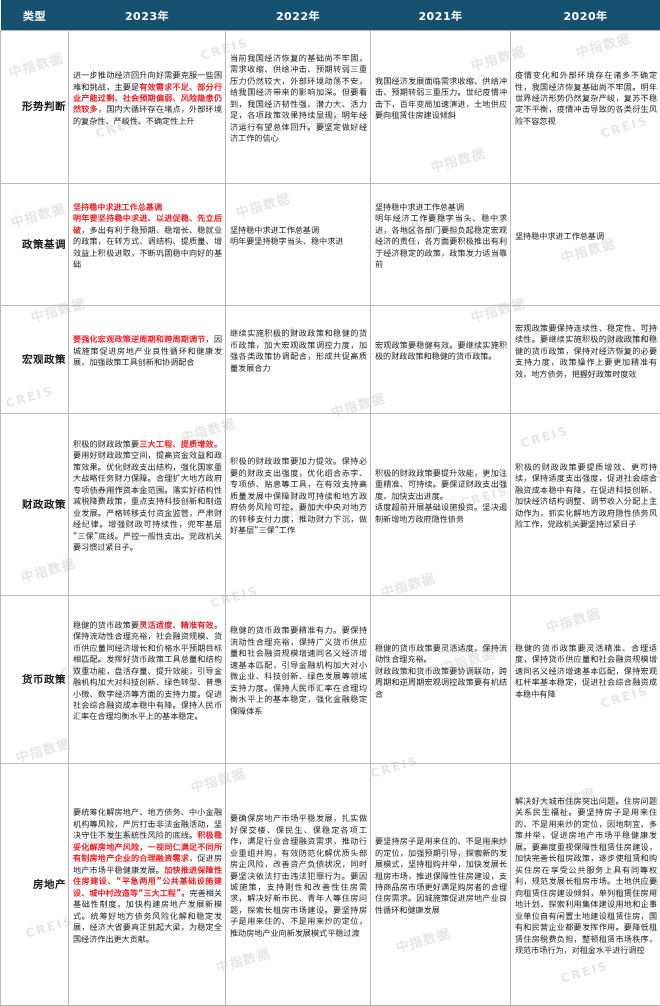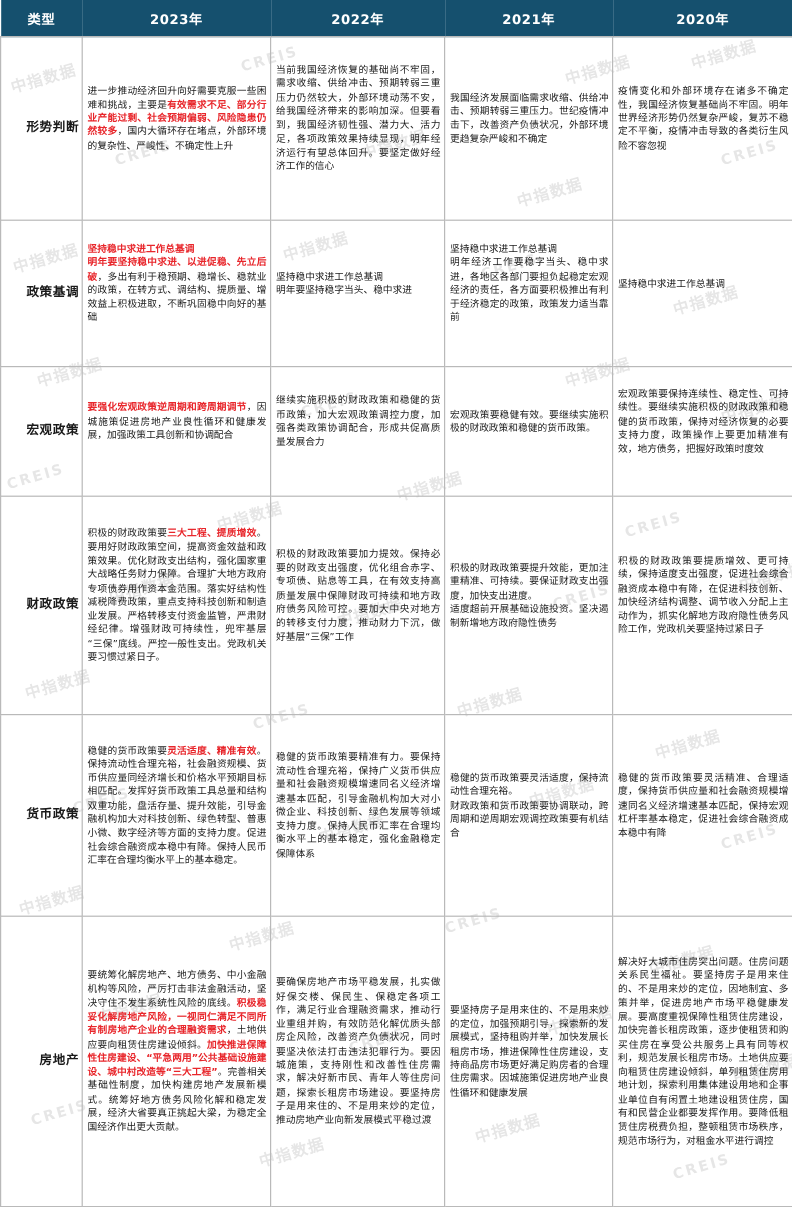--- a/index.html
+++ b/index.html
@@ -156,21 +156,21 @@
       <th>2022年</th>
       <th>2021年</th>
       <th>2020年</th>
     </tr>
   </thead>
   <tbody id="table-body">
       <tr>
         <td class="row-label">形势判断</td>
         <td class="cell-2023"><span>进一步推动经济回升向好需要克服一些困难和挑战，主要是</span><span class="hl">有效需求不足、部分行业产能过剩、社会预期偏弱、风险隐患仍然较多</span><span>，国内大循环存在堵点，外部环境的复杂性、严峻性、不确定性上升</span></td>
         <td class="cell-2022"><span>当前我国经济恢复的基础尚不牢固，需求收缩、供给冲击、预期转弱三重压力仍然较大，外部环境动荡不安，给我国经济带来的影响加深。但要看到，我国经济韧性强、潜力大、活力足，各项政策效果持续显现，明年经济运行有望总体回升。要坚定做好经济工作的信心</span></td>
-        <td class="cell-2021"><span>我国经济发展面临需求收缩、供给冲击、预期转弱三重压力。世纪疫情冲击下，改善资产负债状况，外部环境更趋复杂严峻和不确定</span></td>
+        <td class="cell-2021"><span>我国经济发展面临需求收缩、供给冲击、预期转弱三重压力。世纪疫情冲击下，百年变局加速演进，土地供应要向租赁住房建设倾斜</span></td>
         <td class="cell-2020"><span>疫情变化和外部环境存在诸多不确定性，我国经济恢复基础尚不牢固。明年世界经济形势仍然复杂严峻，复苏不稳定不平衡，疫情冲击导致的各类衍生风险不容忽视</span></td>
       </tr>
       <tr>
         <td class="row-label">政策基调</td>
         <td class="cell-2023"><span class="hl">坚持稳中求进工作总基调</span><br><span class="hl">明年要坚持稳中求进、以进促稳、先立后破</span><span>，多出有利于稳预期、稳增长、稳就业的政策，在转方式、调结构、提质量、增效益上积极进取，不断巩固稳中向好的基础</span></td>
         <td class="cell-2022"><span>坚持稳中求进工作总基调</span><br><span>明年要坚持稳字当头、稳中求进</span></td>
         <td class="cell-2021"><span>坚持稳中求进工作总基调</span><br><span>明年经济工作要稳字当头、稳中求进，各地区各部门要担负起稳定宏观经济的责任，各方面要积极推出有利于经济稳定的政策，政策发力适当靠前</span></td>
         <td class="cell-2020"><span>坚持稳中求进工作总基调</span></td>
       </tr>
       <tr>
@@ -189,19 +189,19 @@
       </tr>
       <tr>
         <td class="row-label">货币政策</td>
         <td class="cell-2023"><span>稳健的货币政策要</span><span class="hl">灵活适度、精准有效</span><span>。保持流动性合理充裕，社会融资规模、货币供应量同经济增长和价格水平预期目标相匹配。发挥好货币政策工具总量和结构双重功能，盘活存量、提升效能，引导金融机构加大对科技创新、绿色转型、普惠小微、数字经济等方面的支持力度。促进社会综合融资成本稳中有降。保持人民币汇率在合理均衡水平上的基本稳定。</span></td>
         <td class="cell-2022"><span>稳健的货币政策要精准有力。要保持流动性合理充裕，保持广义货币供应量和社会融资规模增速同名义经济增速基本匹配，引导金融机构加大对小微企业、科技创新、绿色发展等领域支持力度。保持人民币汇率在合理均衡水平上的基本稳定，强化金融稳定保障体系</span></td>
         <td class="cell-2021"><span>稳健的货币政策要灵活适度，保持流动性合理充裕。</span><br><span>财政政策和货币政策要协调联动，跨周期和逆周期宏观调控政策要有机结合</span></td>
         <td class="cell-2020"><span>稳健的货币政策要灵活精准、合理适度，保持货币供应量和社会融资规模增速同名义经济增速基本匹配，保持宏观杠杆率基本稳定，促进社会综合融资成本稳中有降</span></td>
       </tr>
       <tr>
         <td class="row-label">房地产</td>
-        <td class="cell-2023"><span>要统筹化解房地产、地方债务、中小金融机构等风险，严厉打击非法金融活动，坚决守住不发生系统性风险的底线。</span><span class="hl">积极稳妥化解房地产风险，一视同仁满足不同所有制房地产企业的合理融资需求</span><span>，土地供应要向租赁住房建设倾斜。</span><span class="hl">加快推进保障性住房建设、“平急两用”公共基础设施建设、城中村改造等“三大工程”</span><span>。完善相关基础性制度，加快构建房地产发展新模式。统筹好地方债务风险化解和稳定发展，经济大省要真正挑起大梁，为稳定全国经济作出更大贡献。</span></td>
+        <td class="cell-2023"><span>要统筹化解房地产、地方债务、中小金融机构等风险，严厉打击非法金融活动，坚决守住不发生系统性风险的底线。</span><span class="hl">积极稳妥化解房地产风险，一视同仁满足不同所有制房地产企业的合理融资需求</span><span>，促进房地产市场平稳健康发展。</span><span class="hl">加快推进保障性住房建设、“平急两用”公共基础设施建设、城中村改造等“三大工程”</span><span>。完善相关基础性制度，加快构建房地产发展新模式。统筹好地方债务风险化解和稳定发展，经济大省要真正挑起大梁，为稳定全国经济作出更大贡献。</span></td>
         <td class="cell-2022"><span>要确保房地产市场平稳发展，扎实做好保交楼、保民生、保稳定各项工作，满足行业合理融资需求，推动行业重组并购，有效防范化解优质头部房企风险，改善资产负债状况，同时要坚决依法打击违法犯罪行为。要因城施策，支持刚性和改善性住房需求，解决好新市民、青年人等住房问题，探索长租房市场建设。要坚持房子是用来住的、不是用来炒的定位，推动房地产业向新发展模式平稳过渡</span></td>
         <td class="cell-2021"><span>要坚持房子是用来住的、不是用来炒的定位，加强预期引导，探索新的发展模式，坚持租购并举，加快发展长租房市场，推进保障性住房建设，支持商品房市场更好满足购房者的合理住房需求。因城施策促进房地产业良性循环和健康发展</span></td>
         <td class="cell-2020"><span>解决好大城市住房突出问题。住房问题关系民生福祉。要坚持房子是用来住的、不是用来炒的定位，因地制宜、多策并举，促进房地产市场平稳健康发展。要高度重视保障性租赁住房建设，加快完善长租房政策，逐步使租赁和购买住房在享受公共服务上具有同等权利，规范发展长租房市场。土地供应要向租赁住房建设倾斜，单列租赁住房用地计划，探索利用集体建设用地和企事业单位自有闲置土地建设租赁住房，国有和民营企业都要发挥作用。要降低租赁住房税费负担，整顿租赁市场秩序，规范市场行为，对租金水平进行调控</span></td>
       </tr>
     </tbody>
 </table>
 
 </body></html>

